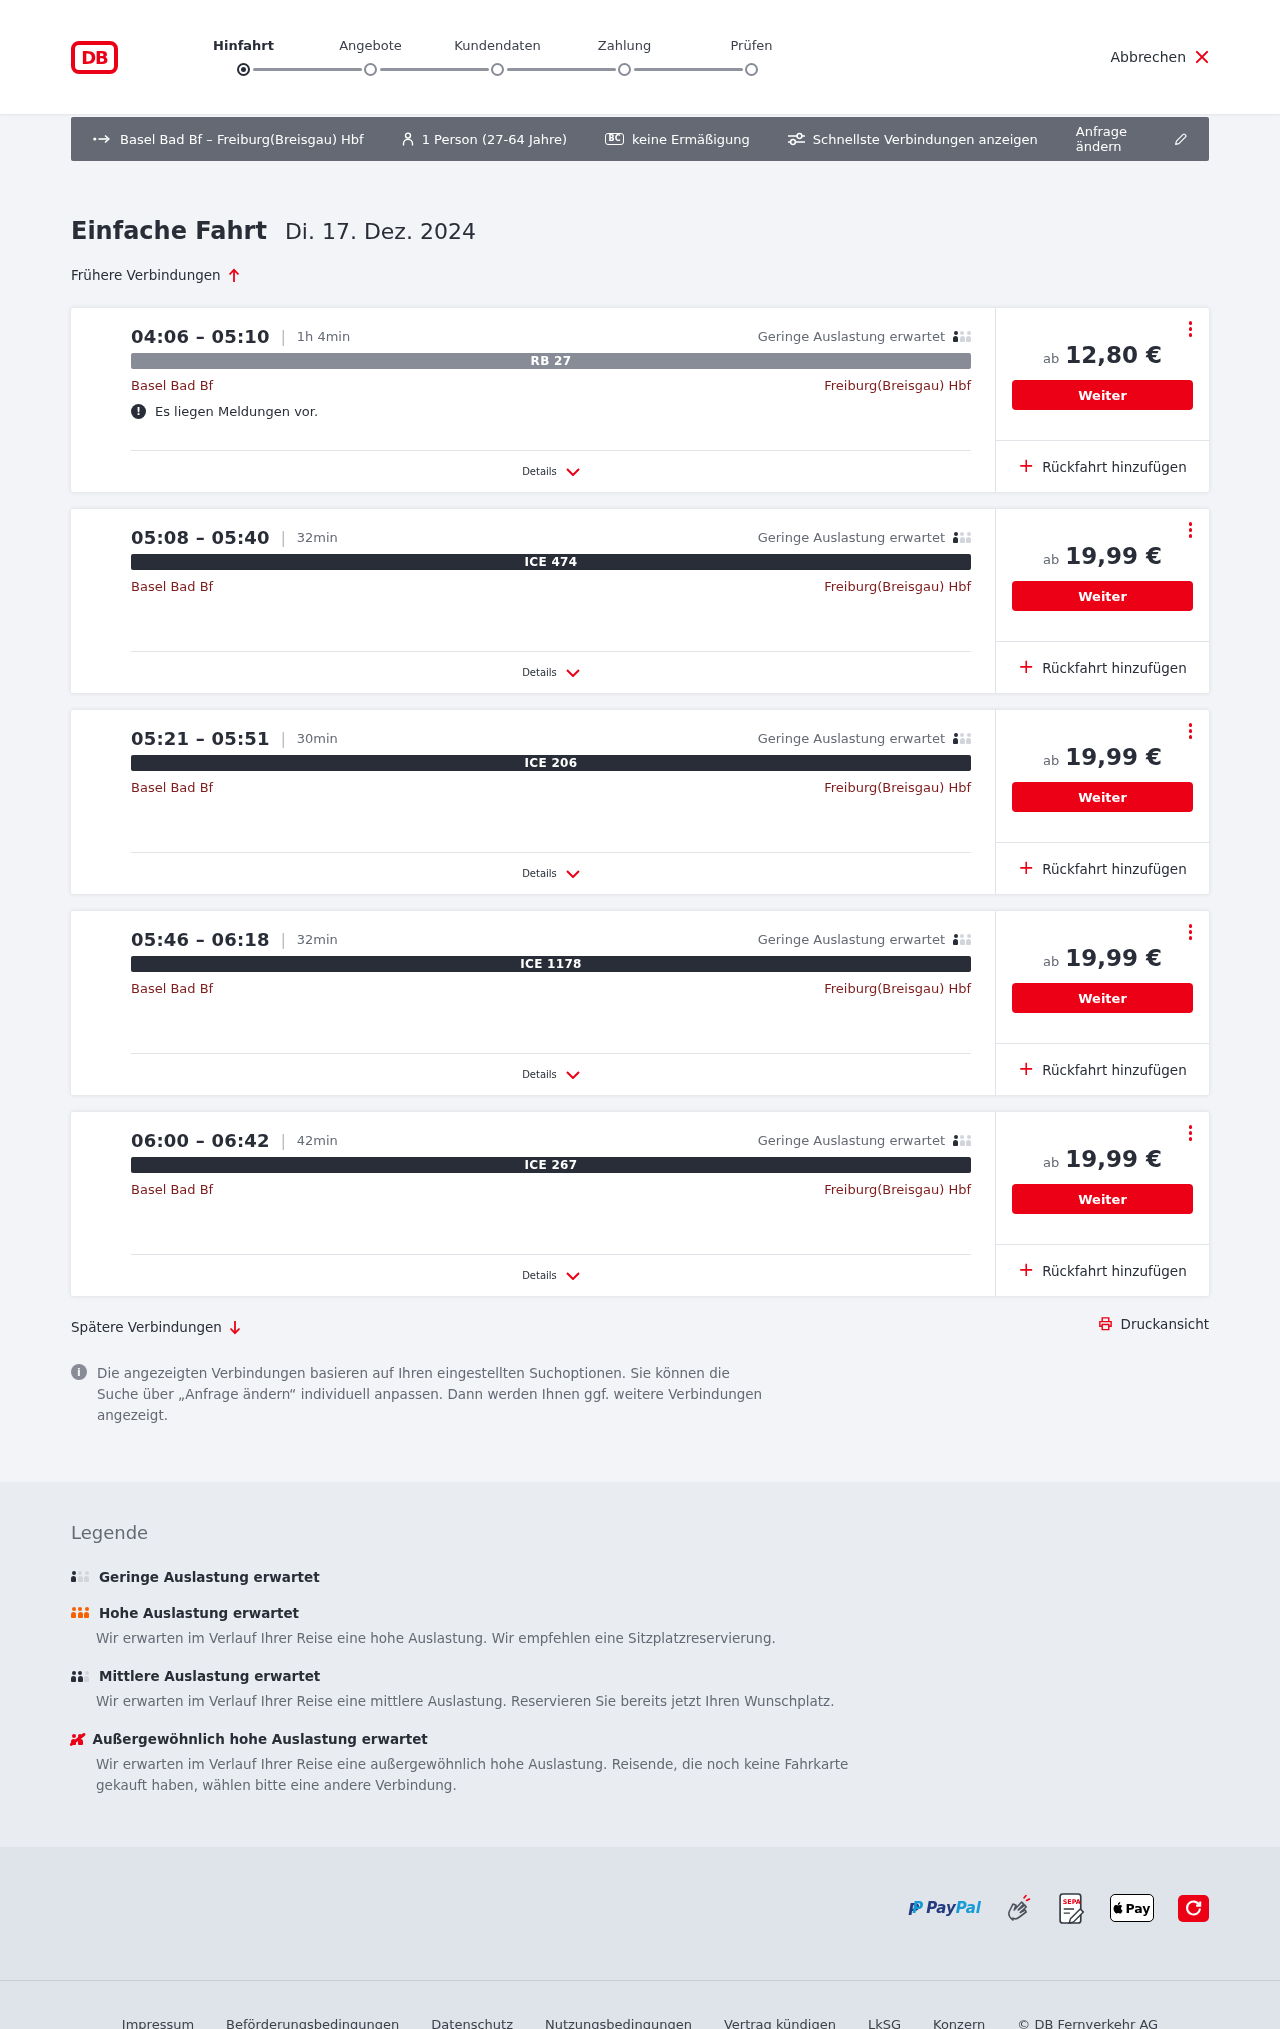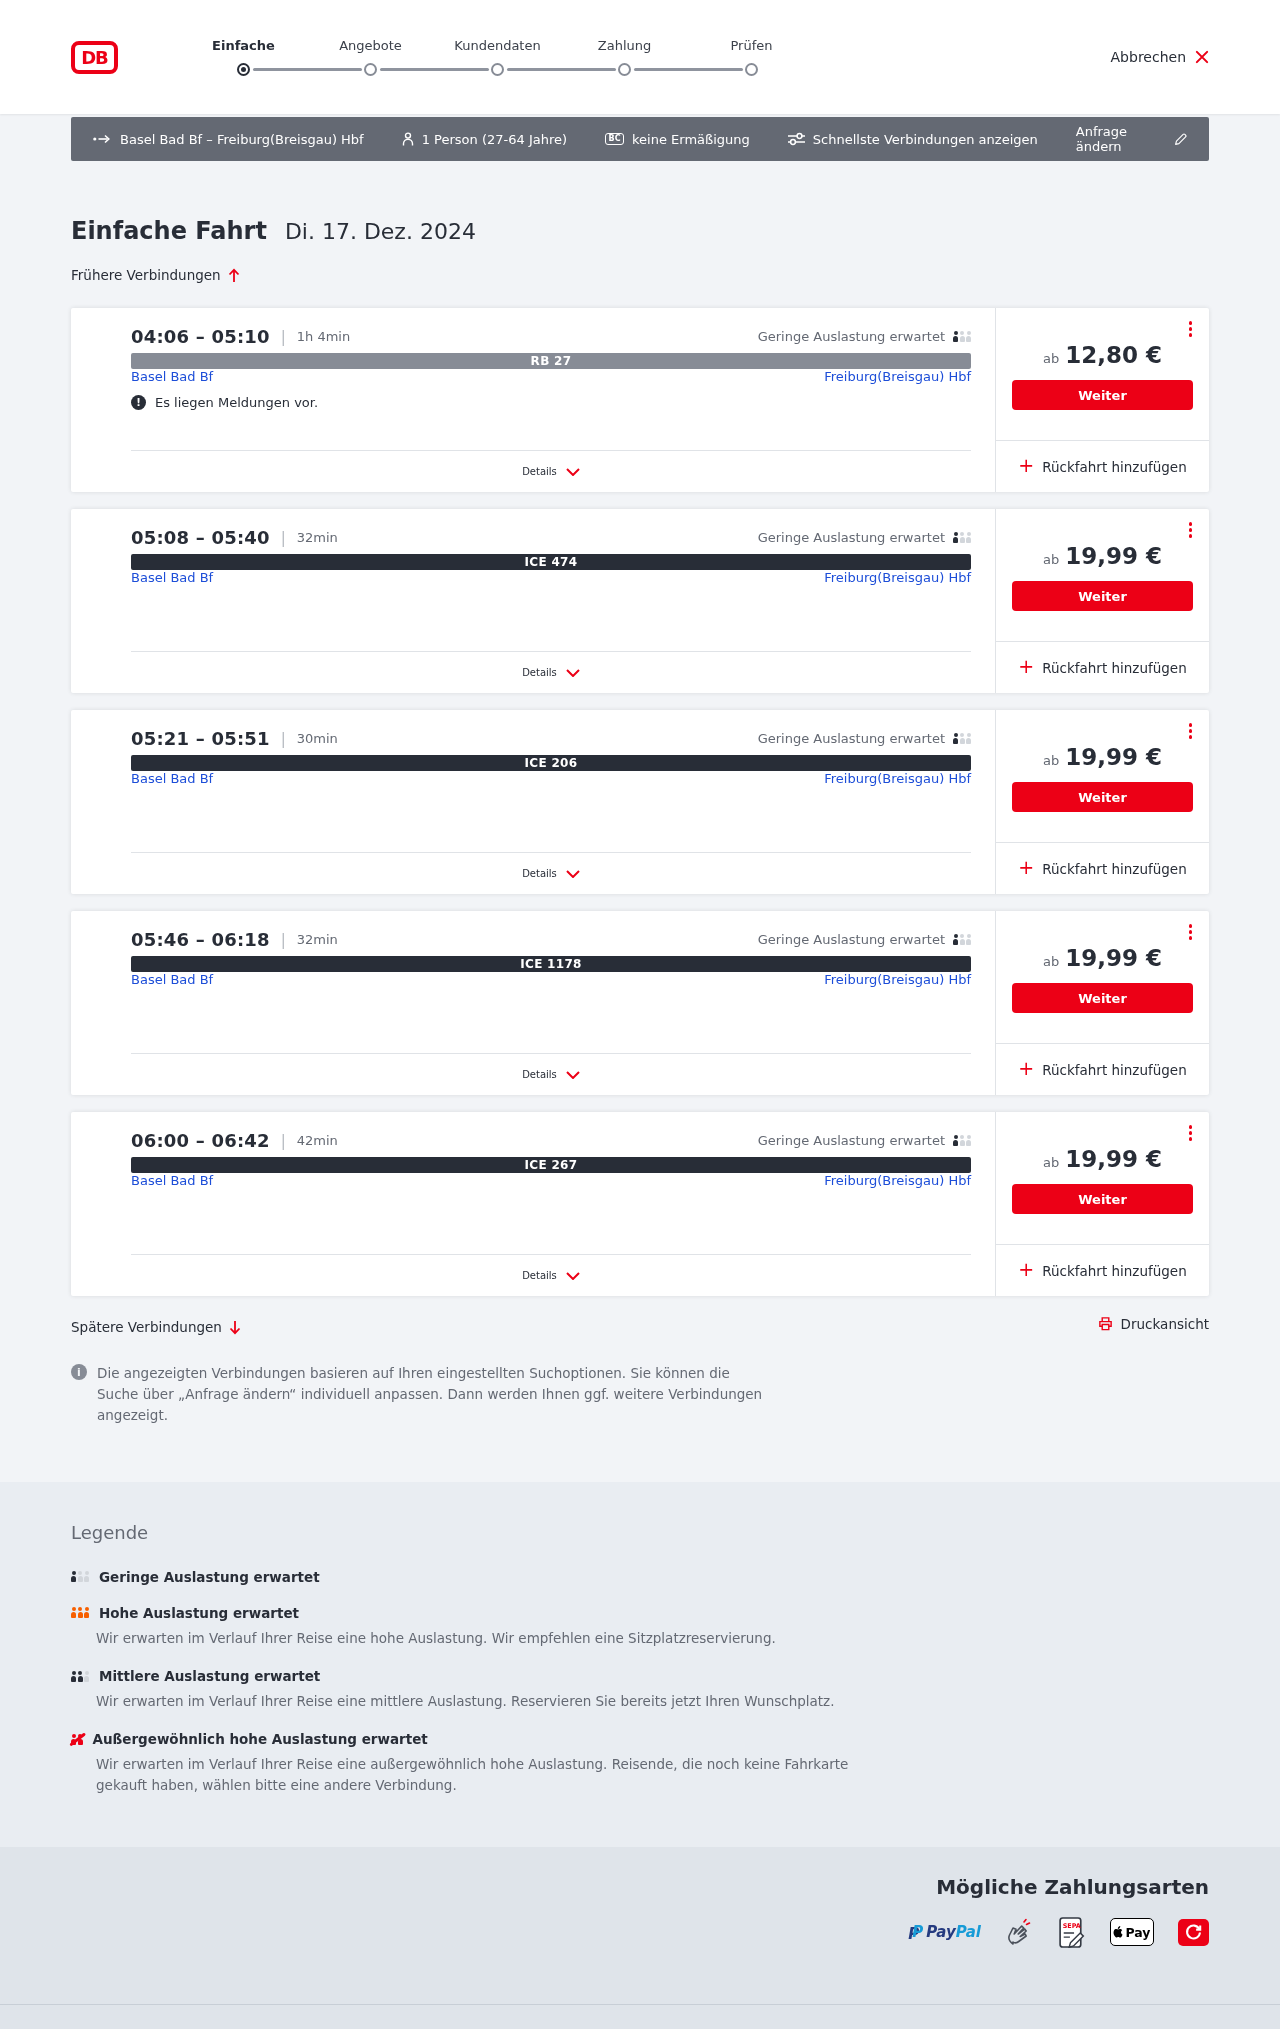--- a/index.html
+++ b/index.html
@@ -39,21 +39,21 @@
   .card { display:flex; background:#fff; border-radius:2px; box-shadow:0 0 4px rgba(40,45,55,.13); min-height:184px;padding-left:36px; }
   .card-main { flex:1; display:flex; flex-direction:column; padding:18px 24px 0; }
   .row1 { display:flex; align-items:center; }
   .time { font-size:18px; font-weight:800; color:#282d37; letter-spacing:.2px; }
   .vsep { color:#b5b9c0; margin:0 11px; font-size:15px; }
   .dur { color:#646973; font-size:13px; }
   .occ { margin-left:auto; display:flex; align-items:center; gap:8px; color:#646973; font-size:13px; }
   .trainbar { margin-top:6px; height:16px; border-radius:2px; color:#fff; font-size:12px; font-weight:700; display:flex; align-items:center; justify-content:center; letter-spacing:.3px; }
   .trainbar.gray { background:#878c96; }
   .trainbar.dark { background:#282d37; }
-  .stations { display:flex; justify-content:space-between; font-size:13px; color:#1d4ed8; }
+  .stations { display:flex; justify-content:space-between; margin-top:9px; font-size:13px; color:#7f1d1d; }
   .notice { margin-top:11px; display:flex; align-items:center; gap:9px; font-size:13px; color:#282d37; }
   .alert-ic { width:15px; height:15px; border-radius:50%; background:#282d37; color:#fff; font-size:10px; font-weight:700; display:flex; align-items:center; justify-content:center; }
   .details-row { margin-top:auto; border-top:1px solid #e0e3e7; height:42px; display:flex; align-items:center; justify-content:center; gap:9px; font-size:10px; color:#282d37; cursor:pointer; }
   .card-side { width:214px; border-left:1px solid #e0e3e7; display:flex; flex-direction:column; position:relative; padding:8px 16px 0; }
   .kebab { position:absolute; top:10px; right:14px; display:flex; flex-direction:column; gap:2.5px; padding:3px; cursor:pointer; }
   .kebab i { width:3.5px; height:3.5px; border-radius:50%; background:#ec0016; }
   .price-row { margin-top:26px; text-align:center; }
   .ab { font-size:13px; color:#646973; margin-right:6px; }
   .price { font-size:23px; font-weight:800; color:#282d37; }
   .weiter { margin-top:12px; width:100%; height:30px; background:#ec0016; color:#fff; border:none; border-radius:4px; font-weight:700; font-size:13px; font-family:inherit; cursor:pointer; }
@@ -107,21 +107,21 @@
 </head>
 <body>
 
 <header class="topbar">
   <div class="container">
     <div class="db-logo">
         <span>DB</span>
       </div>
     <div class="steps">
       <div class="step active">
-        <span class="step-label">Einfache</span>
+        <span class="step-label">Hinfahrt</span>
         <span class="dot"></span>
       </div>
       <div class="step">
         <span class="step-label">Angebote</span>
         <span class="dot"></span>
       </div>
       <div class="step">
         <span class="step-label">Kundendaten</span>
         <span class="dot"></span>
       </div>
@@ -501,21 +501,20 @@
           <span>Außergewöhnlich hohe Auslastung erwartet</span>
         </div>
         <div class="legend-desc">Wir erwarten im Verlauf Ihrer Reise eine außergewöhnlich hohe Auslastung. Reisende, die noch keine Fahrkarte gekauft haben, wählen bitte eine andere Verbindung.</div>
       </div>
     </div>
   </div>
 </section>
 
 <section class="payment-section">
   <div class="container">
-    <div class="payment-title">Mögliche Zahlungsarten</div>
     <div class="pay-icons">
       <span class="pay-item">
         <span class="pp-mark">
             <b class="b1">P</b>
             <b class="b2">P</b>
           </span>
         <span class="pp-text"><b class="c1">Pay</b><b class="c2">Pal</b></span>
       </span>
       <span class="pay-item">
         <svg width="30" height="30" viewBox="0 0 30 30" fill="none" stroke="#4b515b" stroke-width="1.6" stroke-linecap="round" stroke-linejoin="round">

